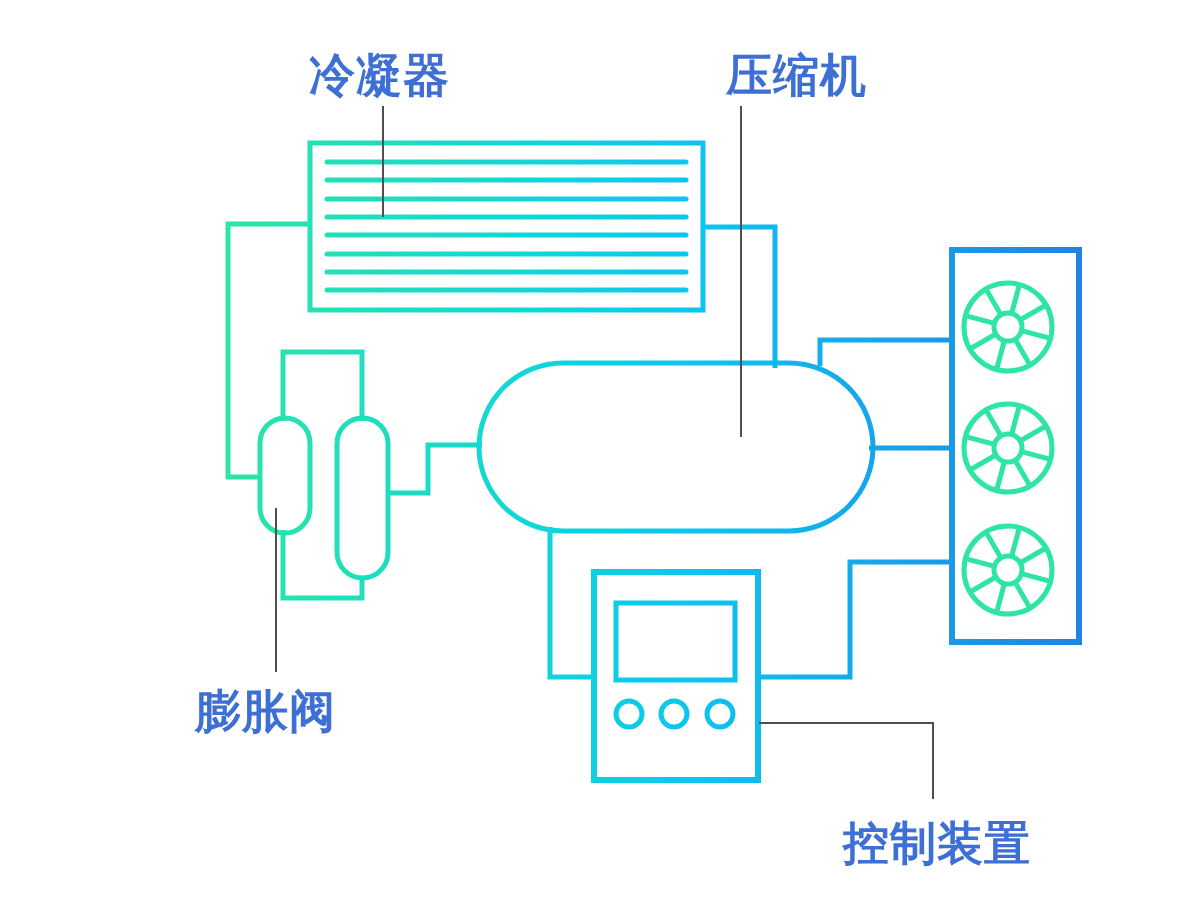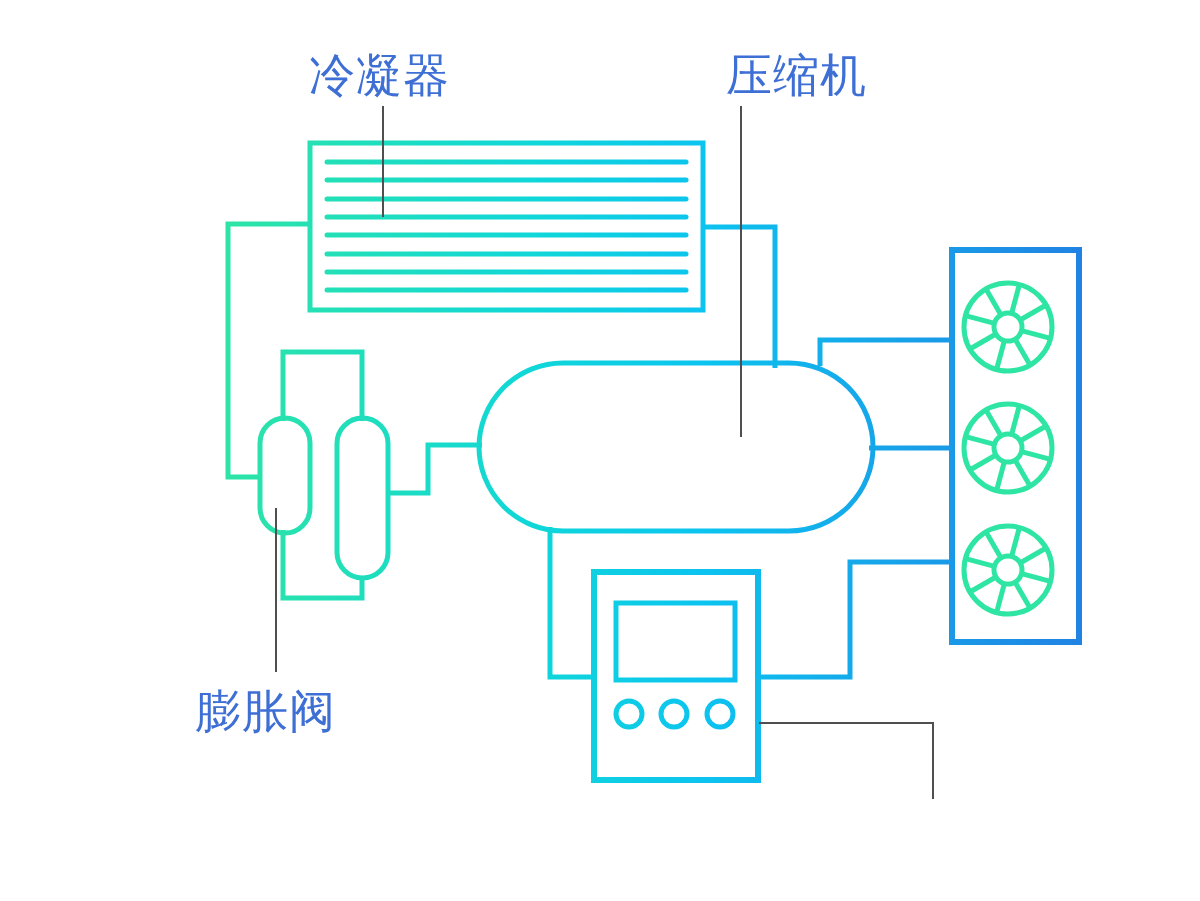--- a/index.html
+++ b/index.html
@@ -13,21 +13,21 @@
     width:1200px;height:901px;
     background:var(--bg);
     overflow:hidden;
     font-family:"Liberation Sans","DejaVu Sans",sans-serif;
   }
   .stage svg{position:absolute;left:0;top:0;display:block;}
   .diagram-label{
     position:absolute;
     font-size:46px;
     line-height:46px;
-    font-weight:400;
+    font-weight:700;
     letter-spacing:1px;
     color:var(--label-color);
     white-space:nowrap;
     user-select:none;
   }
   .leaders line,.leaders polyline{stroke:var(--leader-color);}
 </style>
 </head>
 <body>
 
@@ -114,14 +114,15 @@
       <polyline points="759,723 933,723 933,799"></polyline>
     </g>
   </svg>
 
   <div class="diagram-label" style="left:309px;top:52px">冷凝器</div>
 
   <div class="diagram-label" style="left:195px;top:688px">膨胀阀</div>
 
   <div class="diagram-label" style="left:726px;top:52px">压缩机</div>
 
+  <div class="diagram-label" style="left:843px;top:820px">控制装置</div>
 
 </div>
 
 </body></html>

